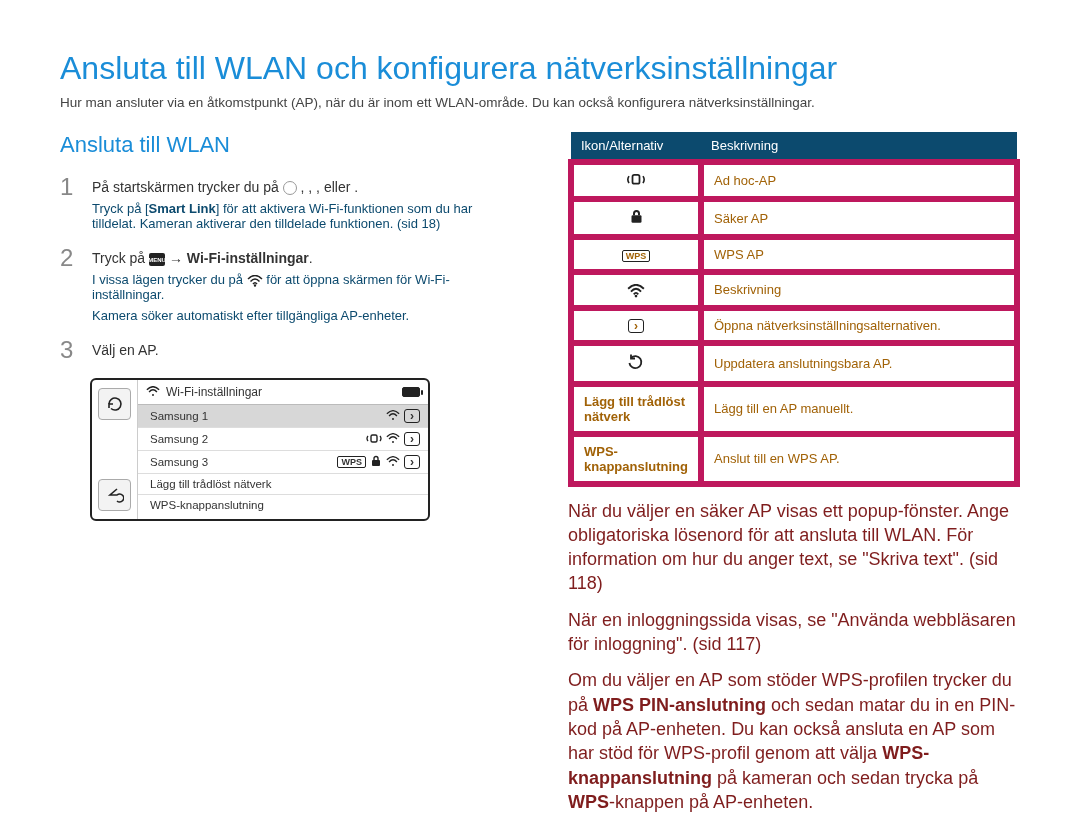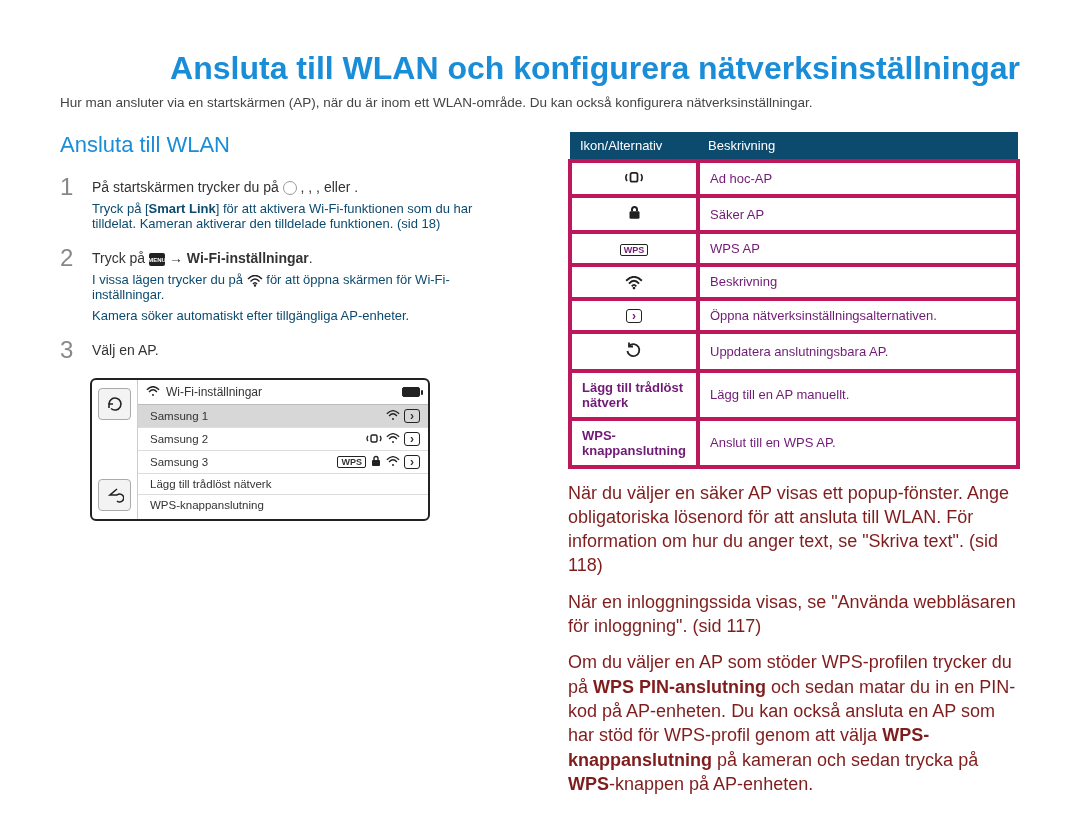--- a/index.html
+++ b/index.html
@@ -10,24 +10,23 @@
     background: #fff;
     color: #333;
     width: 1080px;
     height: 815px;
   }
   .page {
     padding: 40px 60px 20px 60px;
   }
   h1.title {
     color: #1a8dd8;
-    font-weight: 700;
+    font-weight: 400;
     font-size: 32px;
     margin: 10px 0 8px 0;
-    text-align: right;
   }
   p.intro {
     font-size: 13.5px;
     color: #444;
     margin: 0 0 22px 0;
   }
   .two-col {
     display: flex;
     gap: 56px;
   }
@@ -154,24 +153,24 @@
   }
   table.info th {
     background: #0c4a6e;
     color: #fff;
     font-weight: 400;
     text-align: left;
     padding: 6px 10px;
     border: none;
   }
   table.info td {
-    border: 4px solid #be185d;
+    border: 6px solid #be185d;
     padding: 7px 10px;
     vertical-align: middle;
-    color: #701a75;
+    color: #a16207;
   }
   table.info td.icon-cell {
     text-align: center;
     width: 120px;
   }
   table.info td.label-cell { font-weight: bold; }
   .wps-box {
     display:inline-block;
     border:1.3px solid #222;
     border-radius:2px;
@@ -212,21 +211,21 @@
     width:2px; height:5px;
     background:#222;
     border-radius:1px;
   }
 </style>
 </head>
 <body>
 
 <div class="page">
   <h1 class="title">Ansluta till WLAN och konfigurera nätverksinställningar</h1>
-  <p class="intro">Hur man ansluter via en startskärmen (AP), när du är inom ett WLAN-område. Du kan också konfigurera nätverksinställningar.</p>
+  <p class="intro">Hur man ansluter via en åtkomstpunkt (AP), när du är inom ett WLAN-område. Du kan också konfigurera nätverksinställningar.</p>
 
   <div class="two-col">
 
     <div class="col">
       <h2 class="subtitle">Ansluta till WLAN</h2>
 
       <div class="step">
         <div class="step-num">1</div>
         <div class="step-body">
           <span>På startskärmen trycker du på </span>

